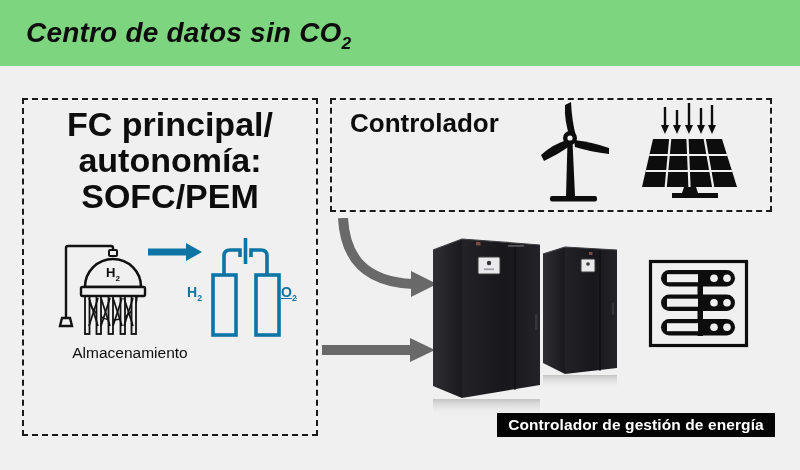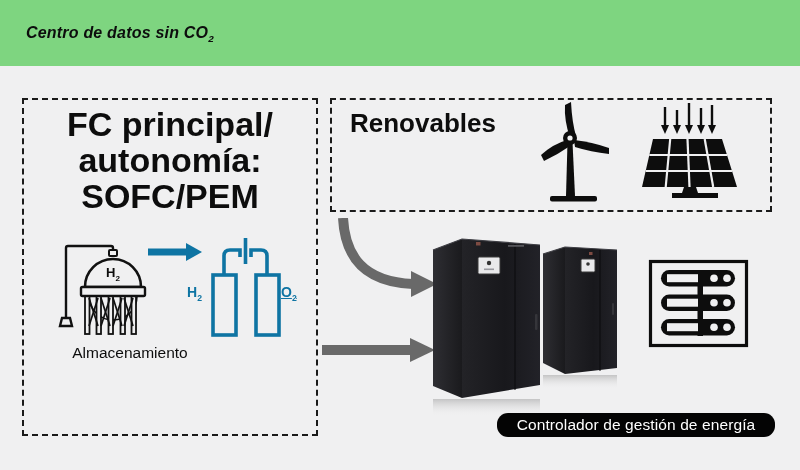--- a/index.html
+++ b/index.html
@@ -1,40 +1,40 @@
 <!DOCTYPE html>
 <html><head>
 <meta charset="utf-8">
 <style>
   html,body{margin:0;padding:0;background:#d9d9d9;}
   .stage{position:relative;width:800px;height:470px;background:#f0f0f1;overflow:hidden;
          font-family:"Liberation Sans",sans-serif;color:#111;}
   
   .header{position:absolute;left:0;top:0;width:800px;height:66px;background:#7ed580;
           display:flex;align-items:center;}
-  .header h1{margin:0 0 0 26px;font-size:16px;font-weight:bold;font-style:italic;color:#0d0d0d;letter-spacing:.2px;}
+  .header h1{margin:0 0 0 26px;font-size:28px;font-weight:bold;font-style:italic;color:#0d0d0d;letter-spacing:.2px;}
   sub{font-size:62%;line-height:0;}
   
   .panel{position:absolute;border:2px dashed #1a1a1a;box-sizing:border-box;background:transparent;}
   .panel-fc{left:22px;top:98px;width:296px;height:338px;}
   .panel-renew{left:330px;top:98px;width:442px;height:114px;}
   .panel-title{margin-top:6px;text-align:center;font-size:34px;line-height:36px;font-weight:bold;color:#0d0d0d;}
   .renew-title{position:absolute;left:18px;top:8px;margin:0;font-size:26px;font-weight:bold;color:#0d0d0d;}
   
   .abs{position:absolute;}
   .tank-label{left:77px;top:165px;width:24px;text-align:center;font-size:13px;font-weight:bold;color:#0d0d0d;}
   .fc-label{font-size:14px;font-weight:bold;color:#0e74a3;}
   .fc-h2{left:152px;top:184px;width:26px;text-align:right;}
   .fc-o2{left:257px;top:184px;width:28px;text-align:left;text-decoration:underline;}
   .storage-caption{left:2px;top:242px;width:208px;text-align:center;font-size:15.5px;line-height:22px;
                    font-weight:normal;color:#0d0d0d;}
   
   .controller{position:absolute;left:497px;top:413px;width:278px;height:24px;background:#040404;
               color:#fff;display:flex;align-items:center;justify-content:center;
-              font-size:15.5px;font-weight:normal;letter-spacing:.1px;border-radius:11px;}
+              font-size:15.5px;font-weight:bold;letter-spacing:.1px;}
   svg{display:block;}
 </style>
 </head>
 <body>
 
 <div class="stage">
 
   <div class="header">
     <h1><span>Centro de datos sin CO</span><sub>2</sub></h1>
   </div>
@@ -91,21 +91,21 @@
     </svg>
     <span class="abs fc-label fc-h2"><span>H</span><sub>2</sub></span>
     <span class="abs fc-label fc-o2"><span>O</span><sub>2</sub></span>
 
     <div class="abs storage-caption">
       <div>Almacenamiento</div>
     </div>
   </section>
 
   <section class="panel panel-renew">
-    <h2 class="renew-title">Renovables</h2>
+    <h2 class="renew-title">Controlador</h2>
 
     <svg class="abs" style="left:203px;top:0" width="80" height="105" viewBox="0 0 80 105">
       <g fill="#0d0d0d">
         <path d="M35,38 Q29,20 30,5 L36,2 Q37,22 41,36 Z"></path>
         <path d="M32,40 Q18,44 6,55 L9,61 Q22,55 35,46 Z"></path>
         <path d="M39,40 Q57,42 74,48 L74,54 Q56,52 40,47 Z"></path>
         <polygon points="32.5,42 37.5,42 40,96 31,96"></polygon>
         <rect x="15" y="96" width="47" height="5.5" rx="2"></rect>
         <circle cx="35" cy="38" r="7"></circle>
       </g>

